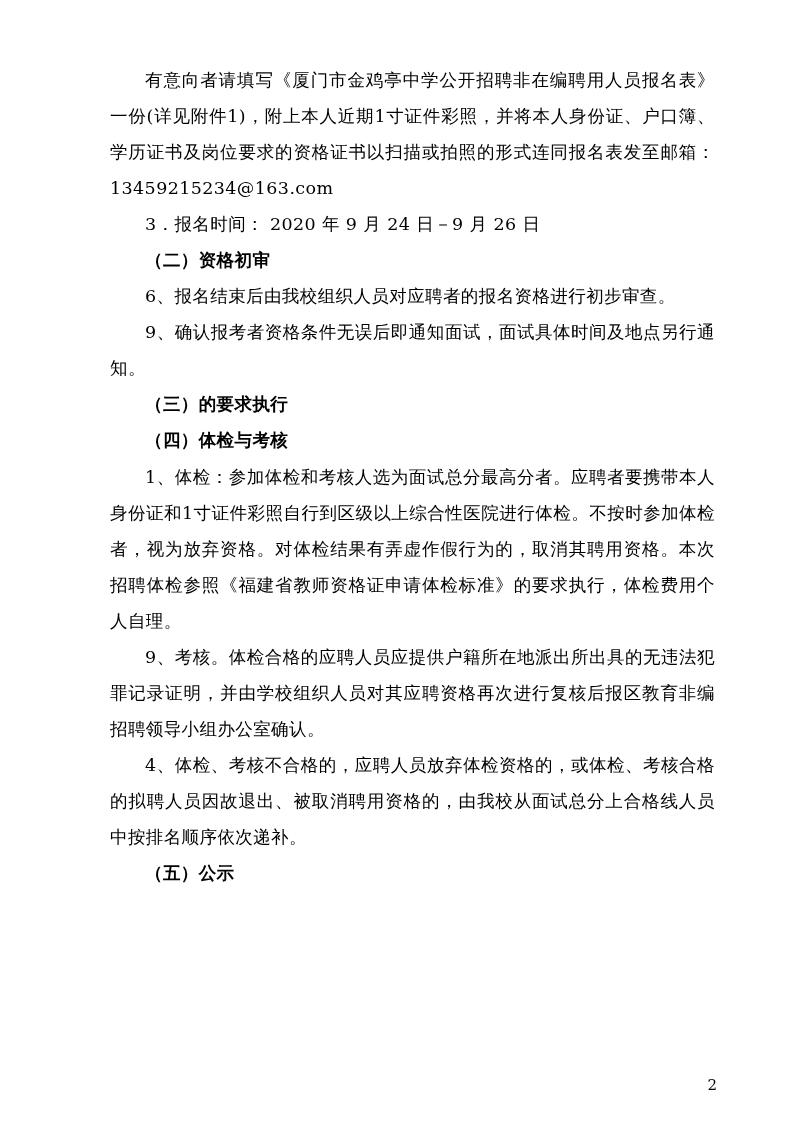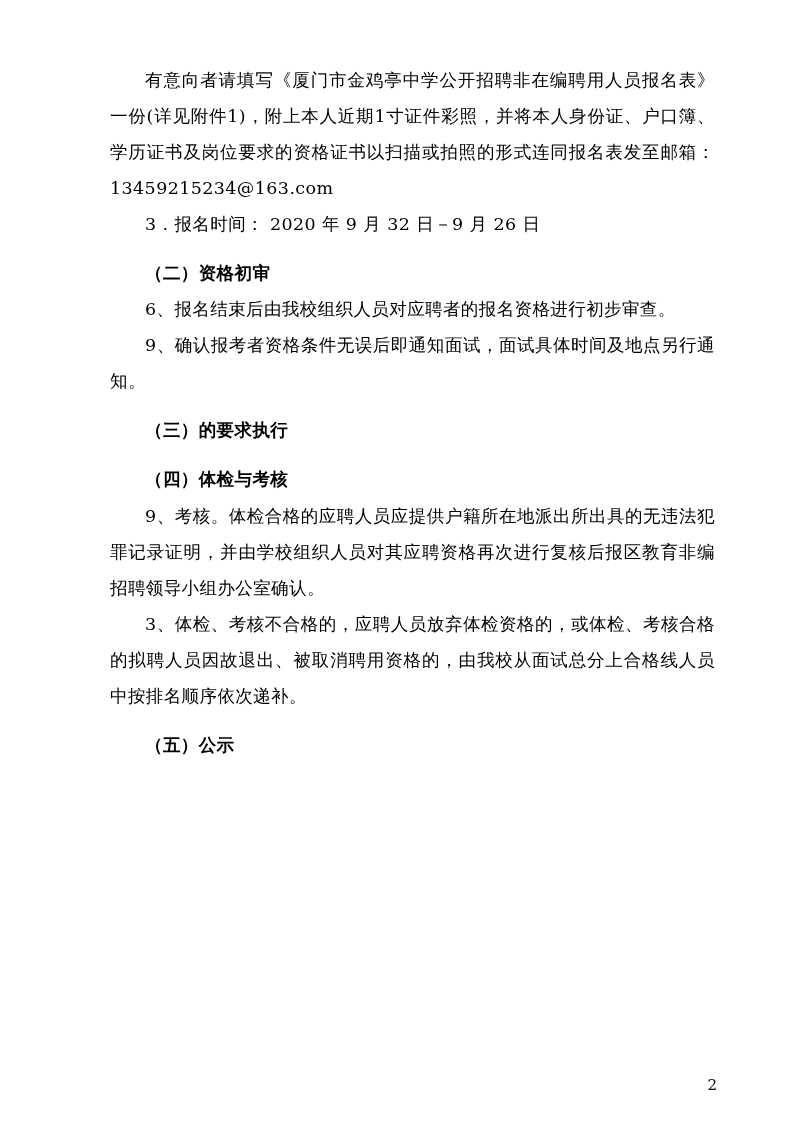--- a/index.html
+++ b/index.html
@@ -34,41 +34,41 @@
   p {
     margin: 0;
     padding: 0;
   }
   .para {
     text-indent: 2em;
   }
   .heading {
     text-indent: 2em;
     font-weight: bold;
-    margin-top: 13px;
   }
   .page-number {
     position: absolute;
     right: 92px;
     bottom: 28px;
     font-size: 15px;
     font-family: "DejaVu Serif", "Liberation Serif", serif;
     color: #000;
   }
 </style>
 </head>
 <body>
 
 <div class="page">
   <div class="doc-body">
     <p class="para">有意向者请填写《厦门市金鸡亭中学公开招聘非在编聘用人员报名表》一份(详见附件1)，附上本人近期1寸证件彩照，并将本人身份证、户口簿、学历证书及岗位要求的资格证书以扫描或拍照的形式连同报名表发至邮箱：13459215234@163.com</p>
-    <p class="para">3．报名时间： 2020 年 9 月 32 日－9 月 26 日</p>
+    <p class="para">3．报名时间： 2020 年 9 月 24 日－9 月 26 日</p>
     <p class="heading">（二）资格初审</p>
     <p class="para">6、报名结束后由我校组织人员对应聘者的报名资格进行初步审查。</p>
     <p class="para">9、确认报考者资格条件无误后即通知面试，面试具体时间及地点另行通知。</p>
     <p class="heading">（三）的要求执行</p>
     <p class="heading">（四）体检与考核</p>
+    <p class="para">1、体检：参加体检和考核人选为面试总分最高分者。应聘者要携带本人身份证和1寸证件彩照自行到区级以上综合性医院进行体检。不按时参加体检者，视为放弃资格。对体检结果有弄虚作假行为的，取消其聘用资格。本次招聘体检参照《福建省教师资格证申请体检标准》的要求执行，体检费用个人自理。</p>
     <p class="para">9、考核。体检合格的应聘人员应提供户籍所在地派出所出具的无违法犯罪记录证明，并由学校组织人员对其应聘资格再次进行复核后报区教育非编招聘领导小组办公室确认。</p>
-    <p class="para">3、体检、考核不合格的，应聘人员放弃体检资格的，或体检、考核合格的拟聘人员因故退出、被取消聘用资格的，由我校从面试总分上合格线人员中按排名顺序依次递补。</p>
+    <p class="para">4、体检、考核不合格的，应聘人员放弃体检资格的，或体检、考核合格的拟聘人员因故退出、被取消聘用资格的，由我校从面试总分上合格线人员中按排名顺序依次递补。</p>
     <p class="heading">（五）公示</p>
   </div>
   <div class="page-number">2</div>
 </div>
 
 </body></html>

